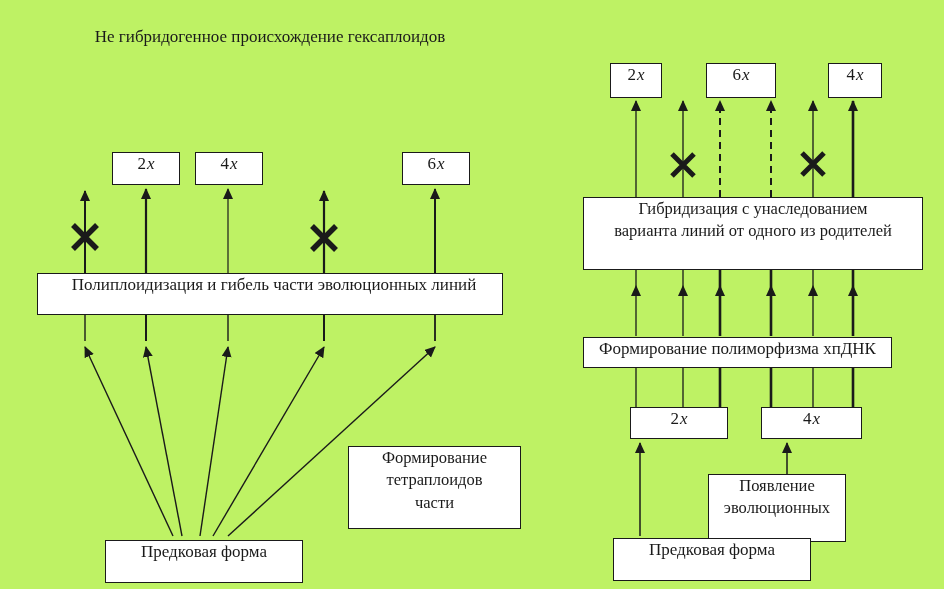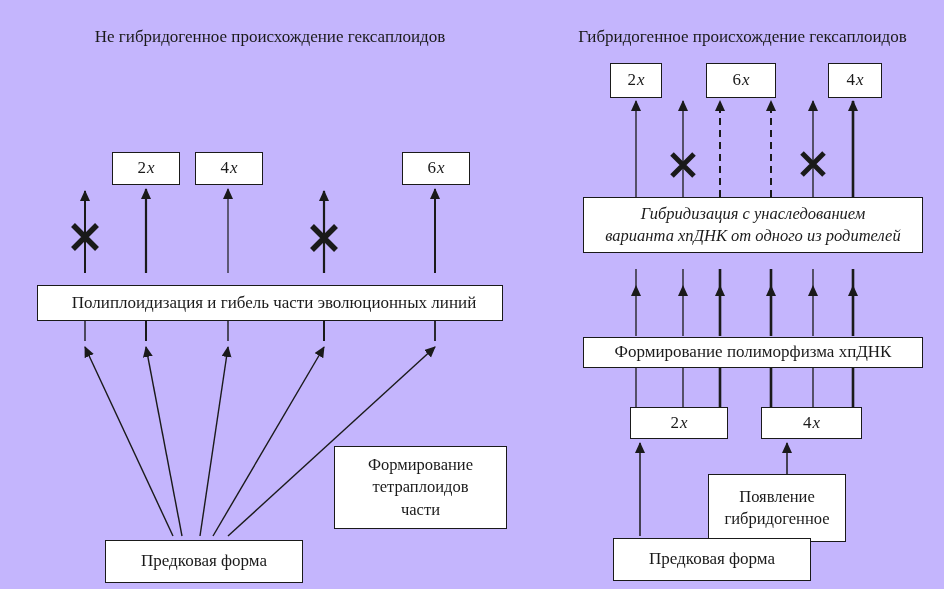--- a/index.html
+++ b/index.html
@@ -2,21 +2,21 @@
 <html style="--ink: #1a1a1a;"><head>
 <meta charset="utf-8">
 <style>
   :root { --ink: #1a1a1a; }
   * { box-sizing: border-box; }
   html, body { margin: 0; padding: 0; background: #ffffff; }
   #canvas {
     position: relative;
     width: 944px;
     height: 589px;
-    background: #c4b5fd;
+    background: #bef264;
     color: var(--ink);
     font-family: "Liberation Serif", serif;
     overflow: hidden;
   }
   #wires { position: absolute; left: 0; top: 0; }
   #wires line { stroke: var(--ink); fill: none; }
   #wires path.cross { stroke: var(--ink); fill: none; }
   #wires path.head, #ah-path { fill: var(--ink); stroke: none; }
   .title {
     position: absolute;
@@ -24,21 +24,20 @@
     text-align: center;
     white-space: nowrap;
   }
   .box {
     position: absolute;
     border: 1.6px solid var(--ink);
     background: #ffffff;
     display: flex;
     flex-direction: column;
     align-items: center;
-    justify-content: center;
     text-align: center;
     font-size: 17px;
     line-height: 1.3;
   }
   .box .ln { display: block; white-space: nowrap; }
   .box.small { font-size: 16.5px; line-height: 1.35; }
   .pvar { font-style: italic; padding-left: 1px; }
 </style>
 </head>
 <body style="background: rgb(255, 255, 255);">
@@ -119,64 +118,63 @@
   <div class="box" style="left:112px; top:152px; width:68px; height:33px;">
     <span class="ln"><span>2</span><span class="pvar">x</span></span>
   </div>
   <div class="box" style="left:195px; top:152px; width:68px; height:33px;">
     <span class="ln"><span>4</span><span class="pvar">x</span></span>
   </div>
   <div class="box" style="left:402px; top:152px; width:68px; height:33px;">
     <span class="ln"><span>6</span><span class="pvar">x</span></span>
   </div>
 
-  <div class="box" style="left:37px; top:285px; width:466px; height:36px;padding-left:8px;">
+  <div class="box" style="left:37px; top:273px; width:466px; height:42px;padding-left:8px;">
     <span class="ln">Полиплоидизация и гибель части эволюционных линий</span>
   </div>
 
-  <div class="box small" style="left:334px; top:446px; width:173px; height:83px;">
+  <div class="box small" style="left:348px; top:446px; width:173px; height:83px;">
     <span class="ln">Формирование</span>
     <span class="ln">тетраплоидов</span>
     <span class="ln">части</span>
   </div>
 
   <div class="box" style="left:105px; top:540px; width:198px; height:43px;">
     <span class="ln">Предковая форма</span>
   </div>
 
-  <div class="title" style="left:545px; top:27px; width:395px;">Гибридогенное происхождение гексаплоидов</div>
 
   <div class="box" style="left:610px; top:63px; width:52px; height:35px;">
     <span class="ln"><span>2</span><span class="pvar">x</span></span>
   </div>
   <div class="box" style="left:706px; top:63px; width:70px; height:35px;">
     <span class="ln"><span>6</span><span class="pvar">x</span></span>
   </div>
   <div class="box" style="left:828px; top:63px; width:54px; height:35px;">
     <span class="ln"><span>4</span><span class="pvar">x</span></span>
   </div>
 
-  <div class="box small" style="left:583px; top:197px; width:340px; height:56px;font-style:italic;">
+  <div class="box small" style="left:583px; top:197px; width:340px; height:73px;">
     <span class="ln">Гибридизация с унаследованием</span>
-    <span class="ln">варианта хпДНК от одного из родителей</span>
+    <span class="ln">варианта линий от одного из родителей</span>
   </div>
 
-  <div class="box" style="left:583px; top:337px; width:340px; height:31px;">
+  <div class="box" style="left:583px; top:337px; width:309px; height:31px;">
     <span class="ln">Формирование полиморфизма хпДНК</span>
   </div>
 
   <div class="box" style="left:630px; top:407px; width:98px; height:32px;">
     <span class="ln"><span>2</span><span class="pvar">x</span></span>
   </div>
   <div class="box" style="left:761px; top:407px; width:101px; height:32px;">
     <span class="ln"><span>4</span><span class="pvar">x</span></span>
   </div>
 
   <div class="box small" style="left:708px; top:474px; width:138px; height:68px;">
     <span class="ln">Появление</span>
-    <span class="ln">гибридогенное</span>
+    <span class="ln">эволюционных</span>
   </div>
 
   <div class="box" style="left:613px; top:538px; width:198px; height:43px;">
     <span class="ln">Предковая форма</span>
   </div>
 
 </div>
 
 </body></html>

